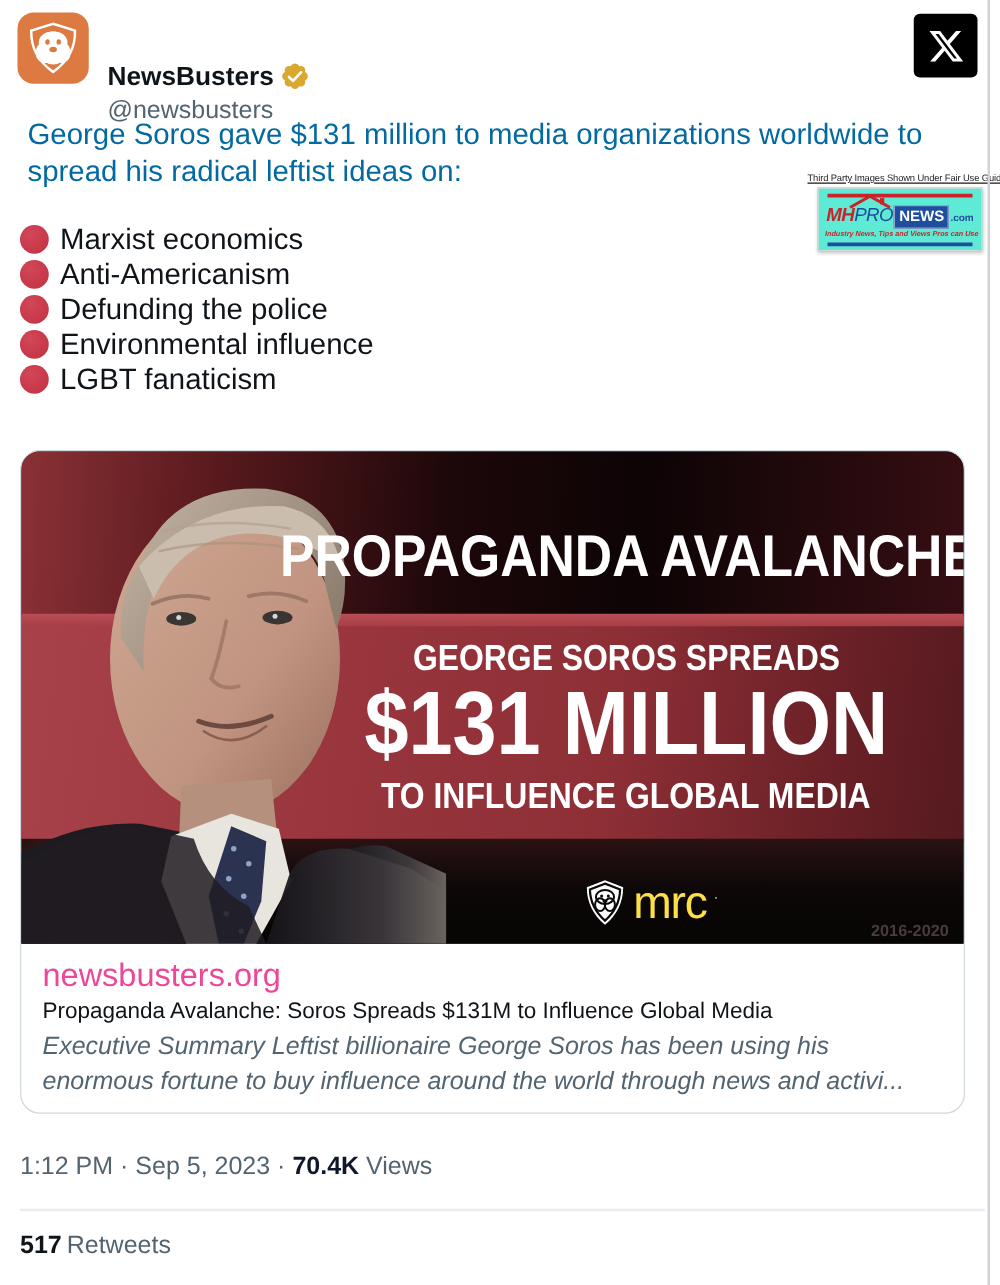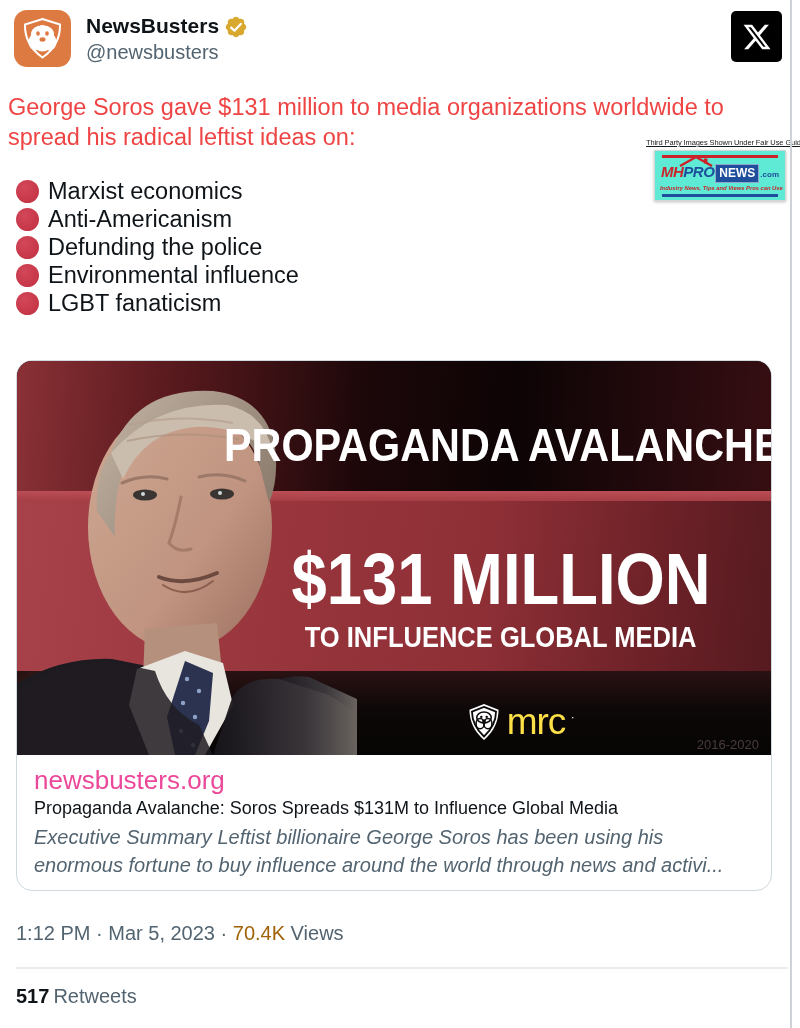--- a/index.html
+++ b/index.html
@@ -5,41 +5,41 @@
   * { margin:0; padding:0; box-sizing:border-box; }
   html,body { background:#fff; }
   body { font-family:"Liberation Sans", sans-serif; }
   .page { position:relative; width:800px; height:1028px; background:#fff; overflow:hidden; }
   .page-right-edge { position:absolute; left:790px; top:0; bottom:0; width:2px; background:#cfd3d7; }
 
   
   .header { position:absolute; top:10px; left:14px; display:flex; }
   .avatar { width:57px; height:57px; border-radius:13px; background:#dd7a42; flex:0 0 auto; cursor:pointer; }
   .id-block { margin-left:15px; padding-top:3px; }
-  .name-row { display:flex; align-items:flex-end; gap:5px; }
+  .name-row { display:flex; align-items:flex-start; gap:5px;margin-top:36px; }
   .display-name { font-size:21px; font-weight:700; color:#0f1419; line-height:26px; }
   .handle { font-size:20px; color:#536471; line-height:26px; }
   .badge { width:24px; height:24px; }
   .x-logo { position:absolute; top:11px; left:731px; width:51px; height:51px; background:#000; border-radius:5px; display:flex; align-items:center; justify-content:center; cursor:pointer; }
 
   
-  .tweet-text { position:absolute; top:92px; left:8px; width:726px; font-size:23.5px; line-height:30px; color:#ef4444; }
+  .tweet-text { position:absolute; top:92px; left:22px; width:726px; font-size:23.5px; line-height:30px; color:#0369a1; }
   .bullet-list { position:absolute; top:178px; left:16px; list-style:none; }
   .bullet-list li { display:flex; align-items:center; height:27.8px; }
   .dot { width:23px; height:23px; border-radius:50%; background:radial-gradient(circle at 38% 32%, #d2475a, #c1303f); flex:0 0 auto; }
   .li-label { margin-left:9px; font-size:23.5px; color:#0f1419; white-space:nowrap; }
 
   
   .watermark { position:absolute; top:138px; left:646px; width:146px; }
   .wm-disclaimer { font-size:7.5px; color:#1a1a1a; text-decoration:underline; text-align:center; white-space:nowrap; letter-spacing:-0.1px; }
   .wm-box { position:relative; margin:3px 6px 0 8px; background:#5eead4; border:1px solid #d7d7d7; box-shadow:0 1px 3px rgba(0,0,0,.25); padding:4px 5px 3px; }
   .wm-redbar { height:3px; background:#cc2229; margin:0 2px; }
   .wm-logo-line { display:flex; align-items:baseline; justify-content:center; margin-top:6px; line-height:15px; }
   .wm-mh { color:#cc2229; font-weight:700; font-style:italic; font-size:15px; letter-spacing:-0.5px; }
-  .wm-pro { color:#1f4e9c; font-weight:700; font-style:italic; font-size:15px; letter-spacing:-0.5px; }
+  .wm-pro { color:#1f4e9c; font-weight:400; font-style:italic; font-size:15px; letter-spacing:-0.5px; }
   .wm-news { background:#1f4e9c; color:#fff; font-weight:700; font-size:12px; padding:1px 3px; border:1px solid #8fa6cd; margin-left:1px; }
   .wm-com { color:#1f4e9c; font-weight:700; font-size:8px; margin-left:1px; }
   .wm-roof { position:absolute; top:5px; left:24px; }
   .wm-tagline { margin-top:2px; text-align:center; color:#cc2229; font-style:italic; font-weight:700; font-size:5.8px; white-space:nowrap; }
   .wm-bluebar { height:3px; background:#1f4e9c; margin:3px 2px 0; }
 
   
   .card { position:absolute; top:360px; left:16px; width:756px; height:531px; border:1px solid #cfd9de; border-radius:16px; overflow:hidden; background:#fff; cursor:pointer; }
   .card-img { position:relative; width:100%; height:394px; background:#150607; overflow:hidden; }
   .band1 { position:absolute; top:0; left:0; right:0; height:132px;
@@ -57,30 +57,30 @@
   .poster-title span, .poster-kicker span, .poster-amount span, .poster-sub span { display:inline-block; transform:scaleX(0.88); transform-origin:center; }
   .poster-kicker { position:absolute; top:150px; left:220px; right:6px; text-align:center;
            color:#fff; font-weight:700; font-size:29px; white-space:nowrap; }
   .poster-amount { position:absolute; top:182px; left:220px; right:6px; text-align:center;
            color:#fff; font-weight:700; font-size:72px; line-height:72px; white-space:nowrap; }
   .poster-sub { position:absolute; top:260px; left:220px; right:6px; text-align:center;
            color:#fff; font-weight:700; font-size:29px; white-space:nowrap; }
   .mrc-lockup { position:absolute; top:340px; left:260px; right:6px; display:flex; align-items:center; justify-content:center; gap:6px; }
   .mrc-text { color:#fde047; font-weight:400; font-size:37px; letter-spacing:-1px; }
   .mrc-tm { color:#fff; font-size:12px; vertical-align:top; }
-  .poster-years { position:absolute; bottom:3px; right:12px; color:#4a3c3e; font-size:13px; font-weight:400; }
+  .poster-years { position:absolute; bottom:3px; right:12px; color:#4a3c3e; font-size:13px; font-weight:700; }
 
   .card-text { padding:13px 17px; }
   .card-domain { font-size:26px; color:#ec4899; line-height:25px; }
   .card-headline { font-size:18px; color:#0f1419; line-height:25px; margin-top:3px; white-space:nowrap; }
   .card-desc { font-size:20px; color:#536471; line-height:28px; margin-top:2px;font-style:italic; }
 
   
   .meta-row { position:absolute; top:922px; left:16px; font-size:20px; color:#536471; cursor:pointer; }
-  .views-count { font-weight:400; color:#a16207; }
+  .views-count { font-weight:700; color:#0f172a; }
   .divider { position:absolute; top:967px; left:16px; right:12px; height:1.5px; background:#e8ecef; }
   .stats-row { position:absolute; top:985px; left:16px; display:flex; gap:48px; font-size:20px;flex-direction:column; }
   .stat { color:#536471; cursor:pointer; }
   .stat b { color:#0f1419; font-weight:700; margin-right:4px; }
 </style>
 </head>
 <body>
 
 <div class="page">
 
@@ -215,20 +215,21 @@
             <circle cx="166" cy="342" r="2.2"></circle>
           <circle cx="178" cy="356" r="2.2"></circle>
             <circle cx="164" cy="370" r="2.2"></circle>
             <circle cx="176" cy="384" r="2.2"></circle>
         </g>
         <path d="M0 394 L0 330 Q40 302 92 300 L138 310 Q150 348 182 364 L196 394 Z" fill="#201c22" opacity="0.85"></path>
         <path d="M196 394 L214 340 Q224 316 262 318 L312 334 L340 352 L340 394 Z" fill="url(#suitg)" opacity="0.95"></path>
       </svg>
 
       <div class="poster-title"><span>PROPAGANDA AVALANCHE:</span></div>
+      <div class="poster-kicker"><span>GEORGE SOROS SPREADS</span></div>
       <div class="poster-amount"><span>$131 MILLION</span></div>
       <div class="poster-sub"><span>TO INFLUENCE GLOBAL MEDIA</span></div>
 
       <div class="mrc-lockup">
         <svg width="34" height="38" viewBox="0 0 30 34">
           <path d="M15 1 L28 6 Q28 22 15 33 Q2 22 2 6 Z" fill="#ffffff"></path>
           <path d="M15 3.5 L25.8 7.7 Q25.6 20.5 15 30 Q4.4 20.5 4.2 7.7 Z" fill="none" stroke="#0a0a0a" stroke-width="1.6"></path>
           <ellipse cx="15" cy="13" rx="6.5" ry="5" fill="none" stroke="#0a0a0a" stroke-width="1.4"></ellipse>
           <ellipse cx="11.5" cy="18.5" rx="3.6" ry="4.6" fill="none" stroke="#0a0a0a" stroke-width="1.4"></ellipse>
           <ellipse cx="18.5" cy="18.5" rx="3.6" ry="4.6" fill="none" stroke="#0a0a0a" stroke-width="1.4"></ellipse>
@@ -244,21 +245,21 @@
     </div>
 
     <div class="card-text">
       <div class="card-domain">newsbusters.org</div>
       <div class="card-headline">Propaganda Avalanche: Soros Spreads $131M to Influence Global Media</div>
       <div class="card-desc">Executive Summary Leftist billionaire George Soros has been using his enormous fortune to buy influence around the world through news and activi...</div>
     </div>
   </div>
 
   <div class="meta-row">
-    <span>1:12 PM · Mar 5, 2023 ·</span>
+    <span>1:12 PM · Sep 5, 2023 ·</span>
     <span class="views-count">70.4K</span>
     <span>Views</span>
   </div>
 
   <div class="divider"></div>
 
   <div class="stats-row">
     <span class="stat"><b>517</b><span>Retweets</span></span>
     <span class="stat"><b>48</b><span>Quotes</span></span>
     <span class="stat"><b>640</b><span>Likes</span></span>

